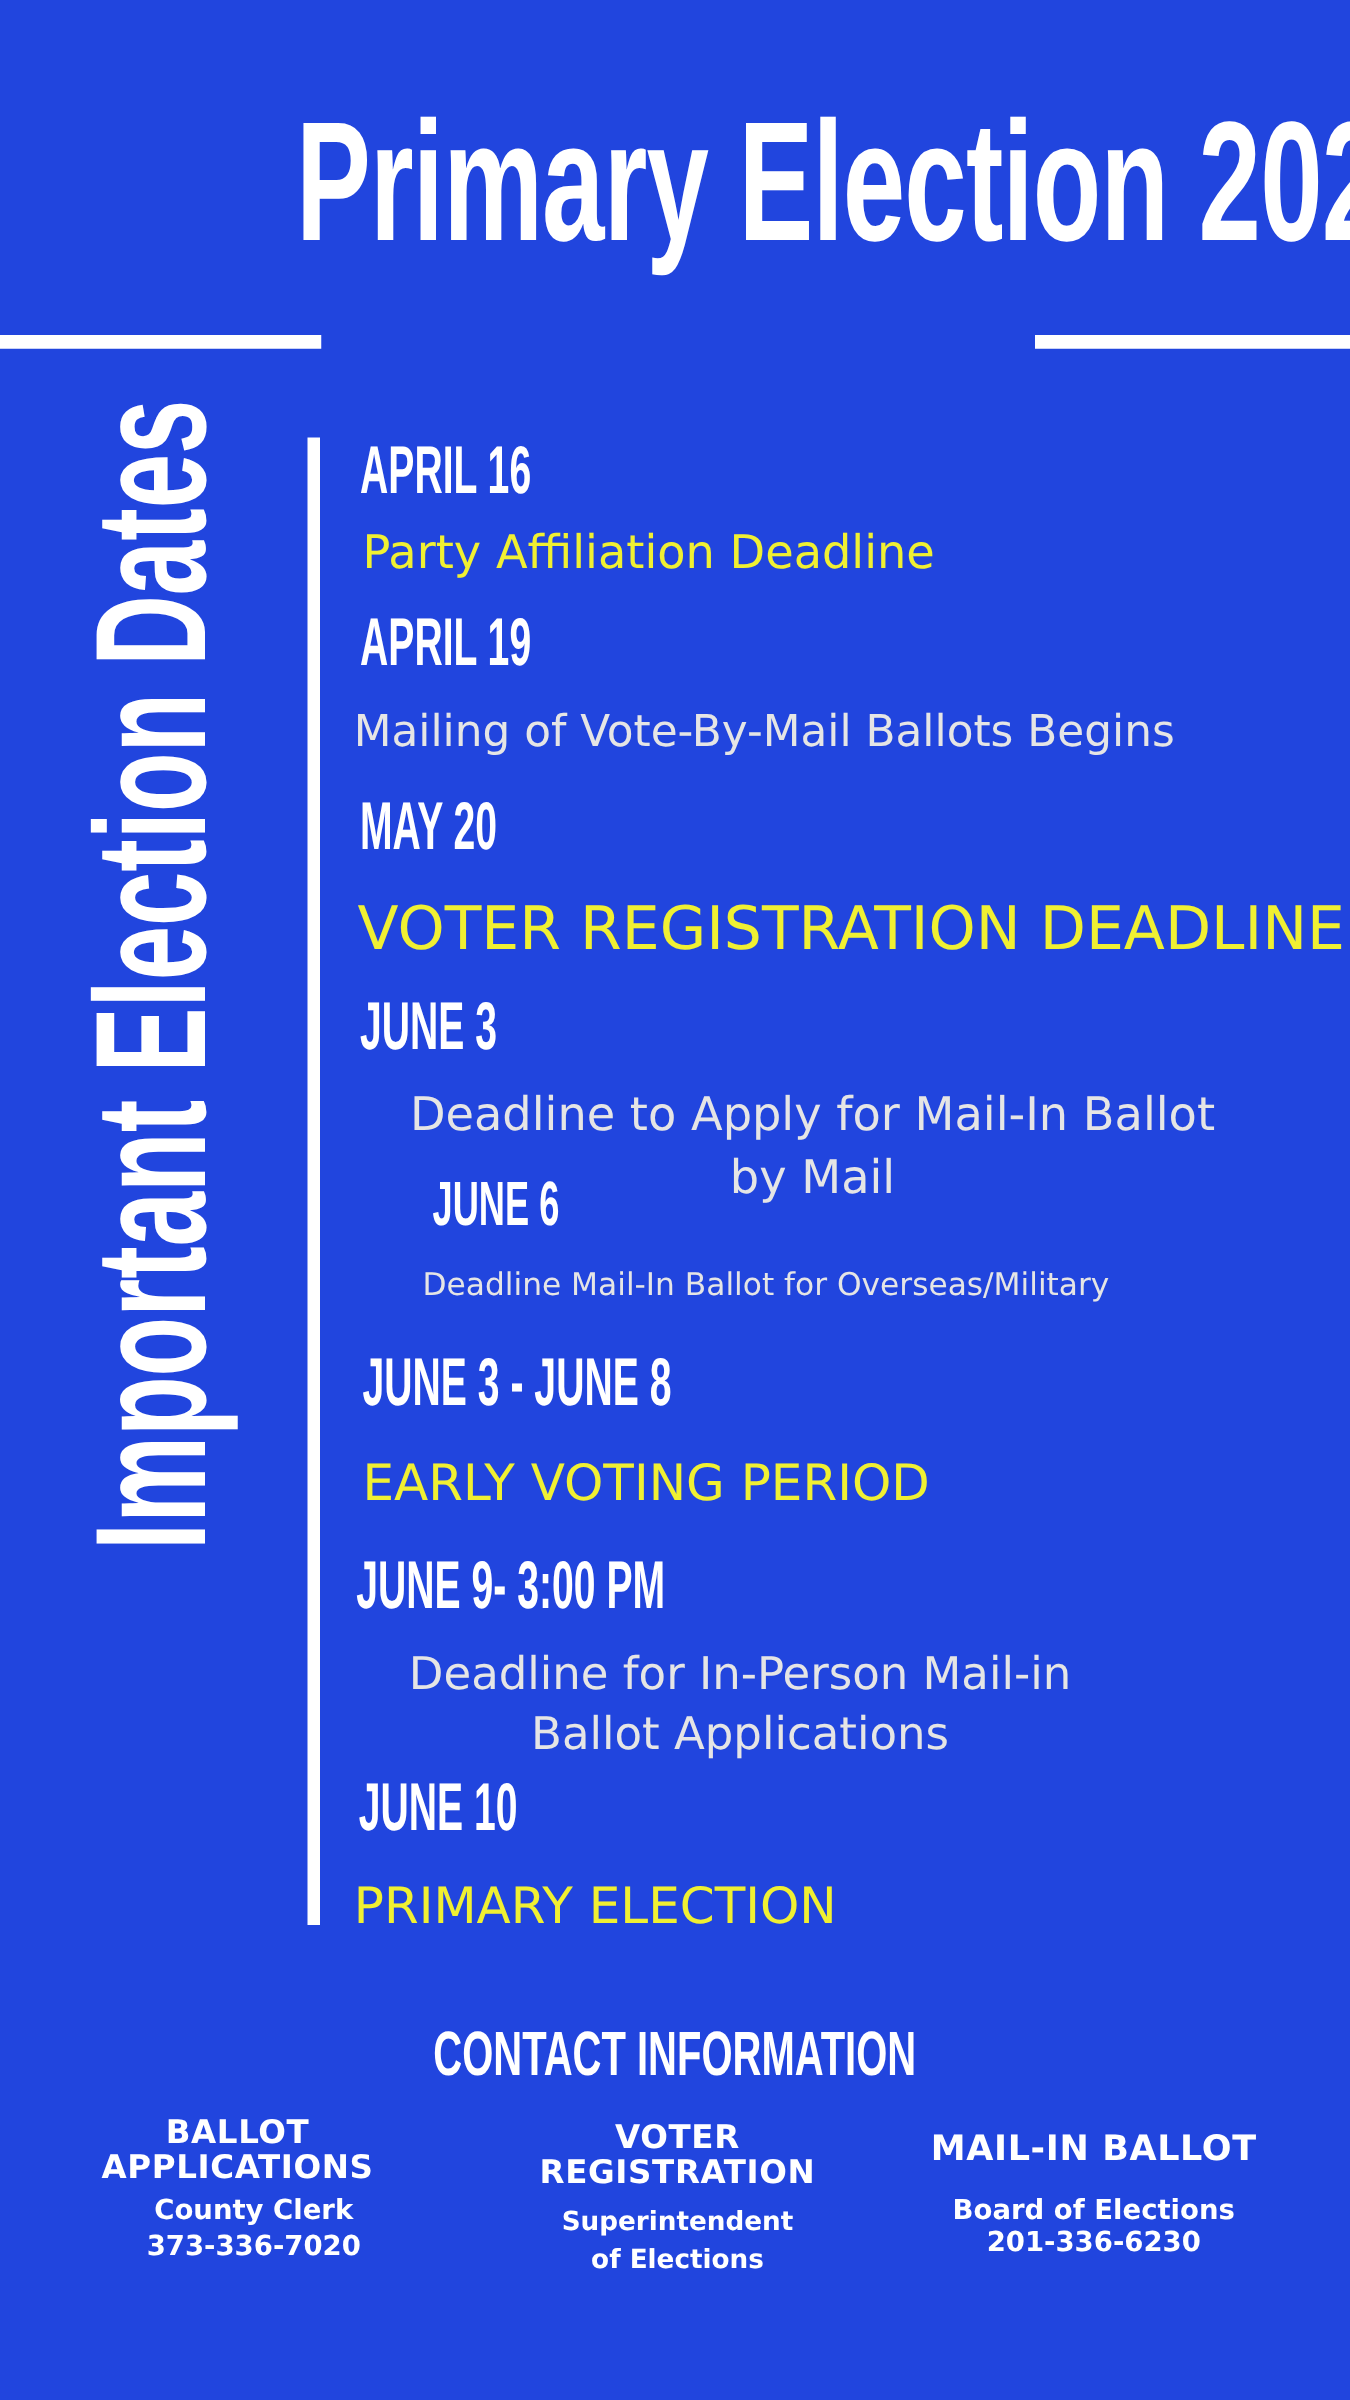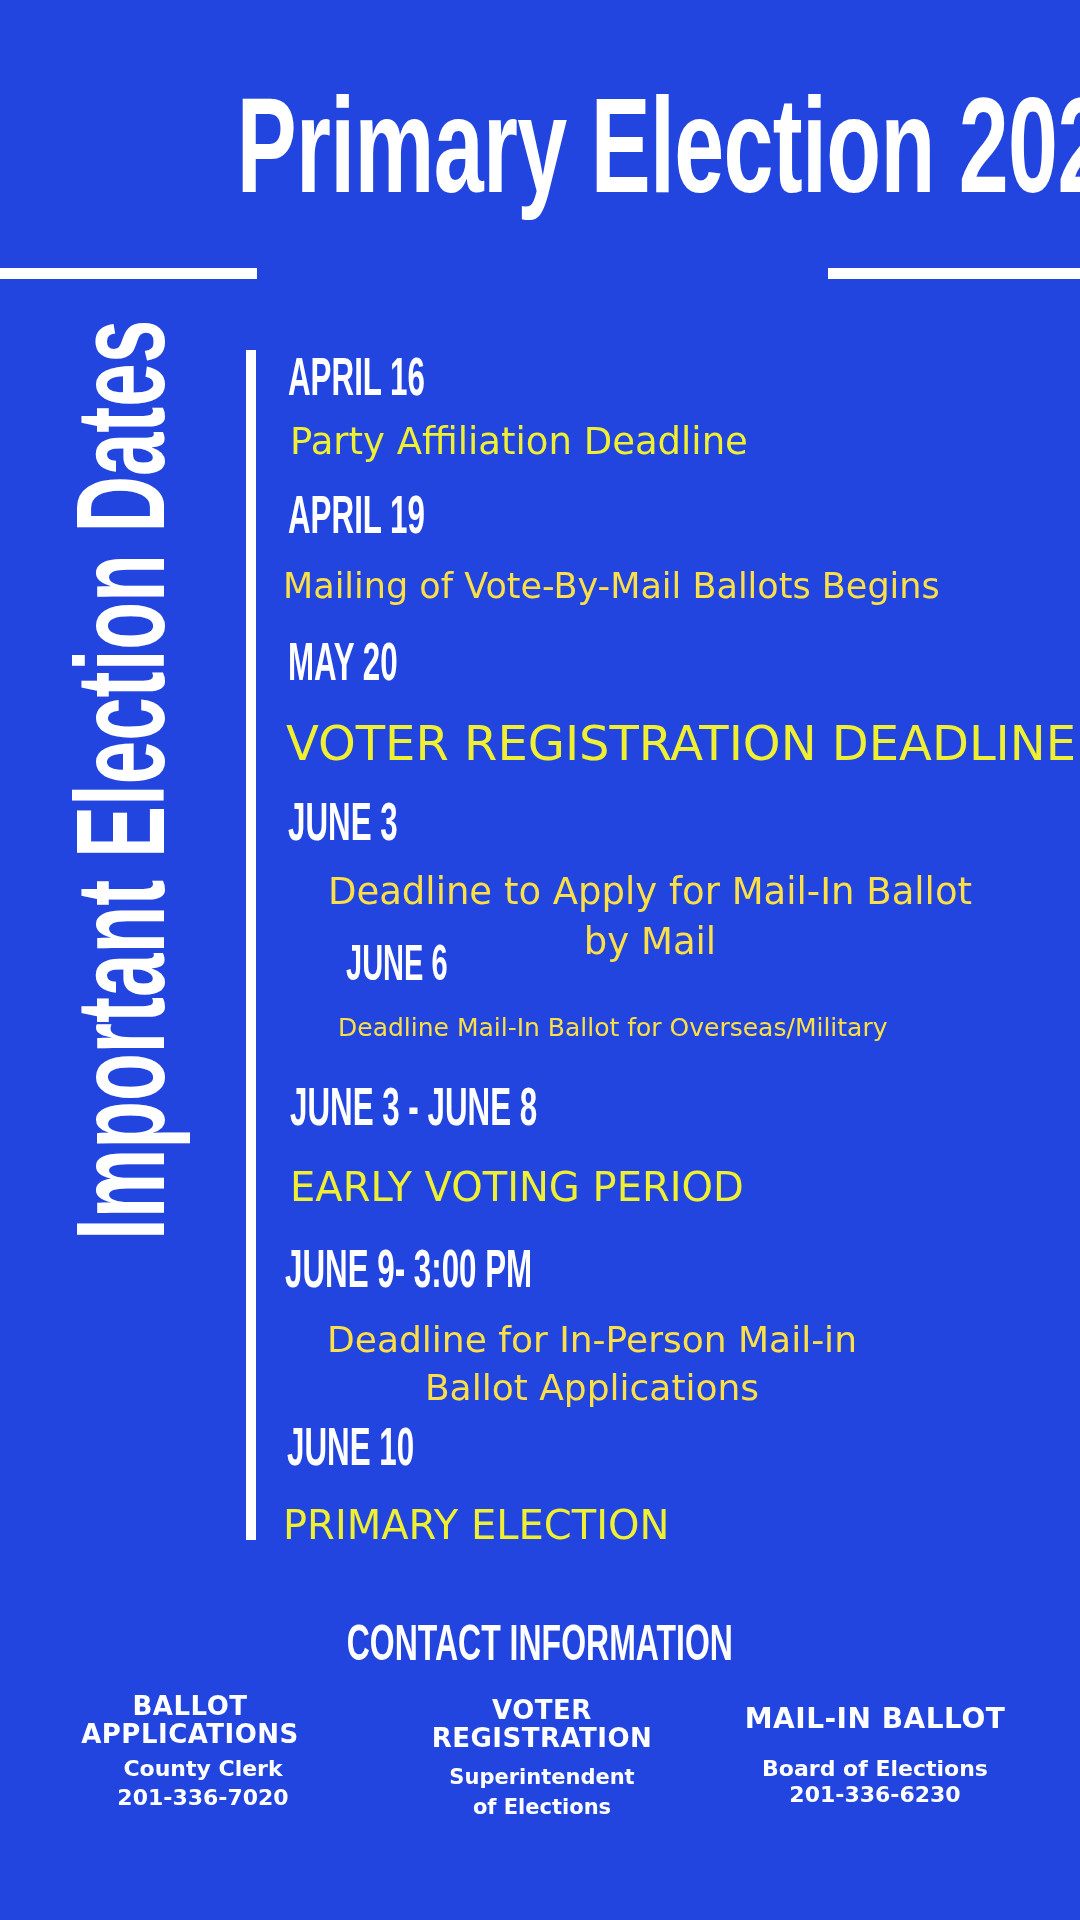--- a/index.html
+++ b/index.html
@@ -31,21 +31,21 @@
     display: inline-block; transform: scaleX(0.62); transform-origin: center center; white-space: nowrap;
   }
   .date {
     font-weight: 700; font-size: 54px; line-height: 56px;
     transform: scaleX(0.58);
   }
   .desc {
     font-family: "DejaVu Sans", sans-serif; font-weight: 400; white-space: nowrap; margin-top: 11px;
   }
   .yellow { color: #F0F032; }
-  .white { color: #fde047; }
+  .white { color: #e5e5e5; }
   .center-block { text-align: center; white-space: normal; }
   .contact-title-wrap { left: 0; top: 1616px; width: 1080px; text-align: center; }
   .contact-title {
     font-weight: 700; font-size: 50px; line-height: 54px;
     display: inline-block; transform: scaleX(0.64); transform-origin: center top; white-space: nowrap;
   }
   .col { text-align: center; font-family: "DejaVu Sans", sans-serif; }
   .col-head { font-weight: 700; font-size: 26px; line-height: 28px; letter-spacing: 0.5px; }
   .col-body { font-weight: 700; font-size: 22px; line-height: 29px; }
 </style>
@@ -116,21 +116,21 @@
   <span class="contact-title">CONTACT INFORMATION</span>
 </div>
 
 <div class="abs col" style="left:40px;top:1692px;width:300px;">
   <div class="col-head">
     <div>BALLOT</div>
     <div>APPLICATIONS</div>
   </div>
   <div class="col-body" style="margin-top:6px;margin-left:26px;">
     <div>County Clerk</div>
-    <div>201-336-7020</div>
+    <div>373-336-7020</div>
   </div>
 </div>
 
 <div class="abs col" style="left:400px;top:1696px;width:284px;">
   <div class="col-head">
     <div>VOTER</div>
     <div>REGISTRATION</div>
   </div>
   <div class="col-body" style="margin-top:10px;font-size:21px;line-height:30px;text-align:center;">
     <div>Superintendent</div>

